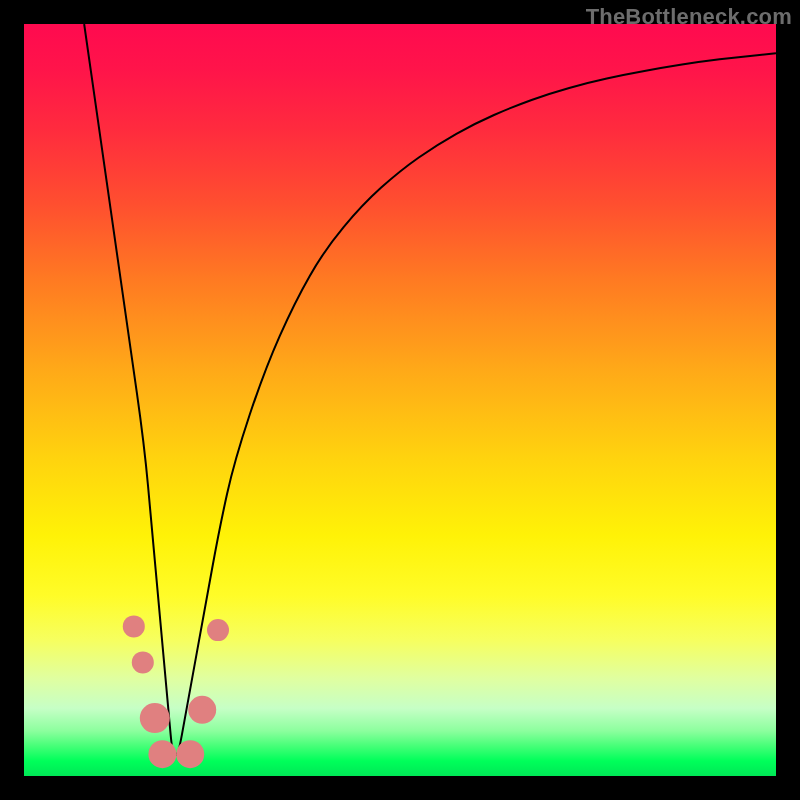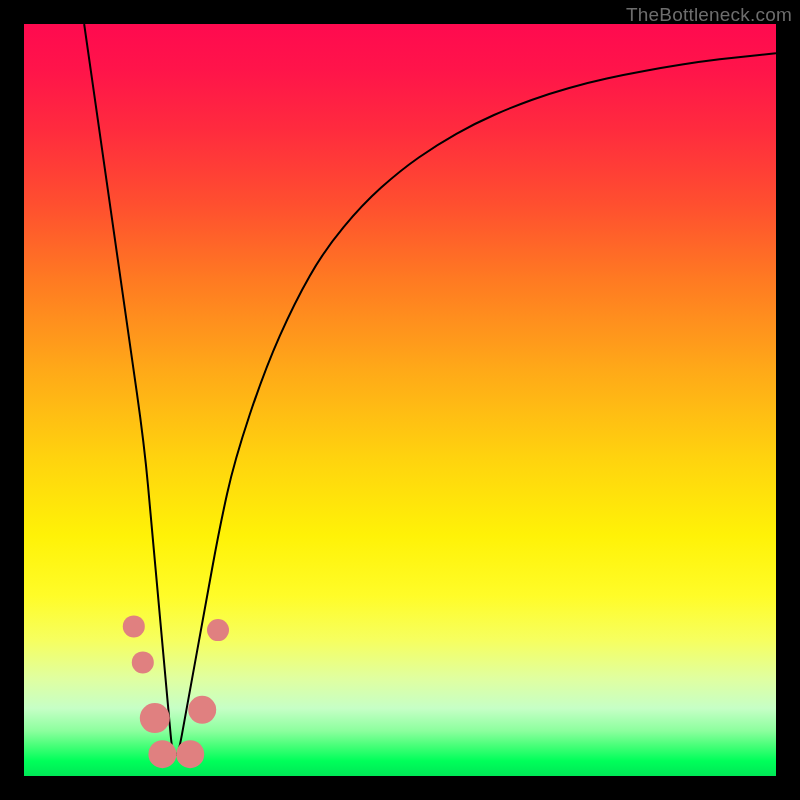--- a/index.html
+++ b/index.html
@@ -52,22 +52,22 @@
     inset: 0;
     width: 100%;
     height: 100%;
     overflow: visible;
   }
   .watermark {
     position: absolute;
     top: 4px;
     right: 8px;
     color: #6d6d6d;
-    font-size: 19px;
-    font-weight: 400;
+    font-size: 22px;
+    font-weight: 700;
     letter-spacing: 0.2px;
     user-select: none;
   }
 </style>
 </head>
 <body>
 
 <div class="canvas">
   <div class="watermark">TheBottleneck.com</div>
   <div class="plot-area">

